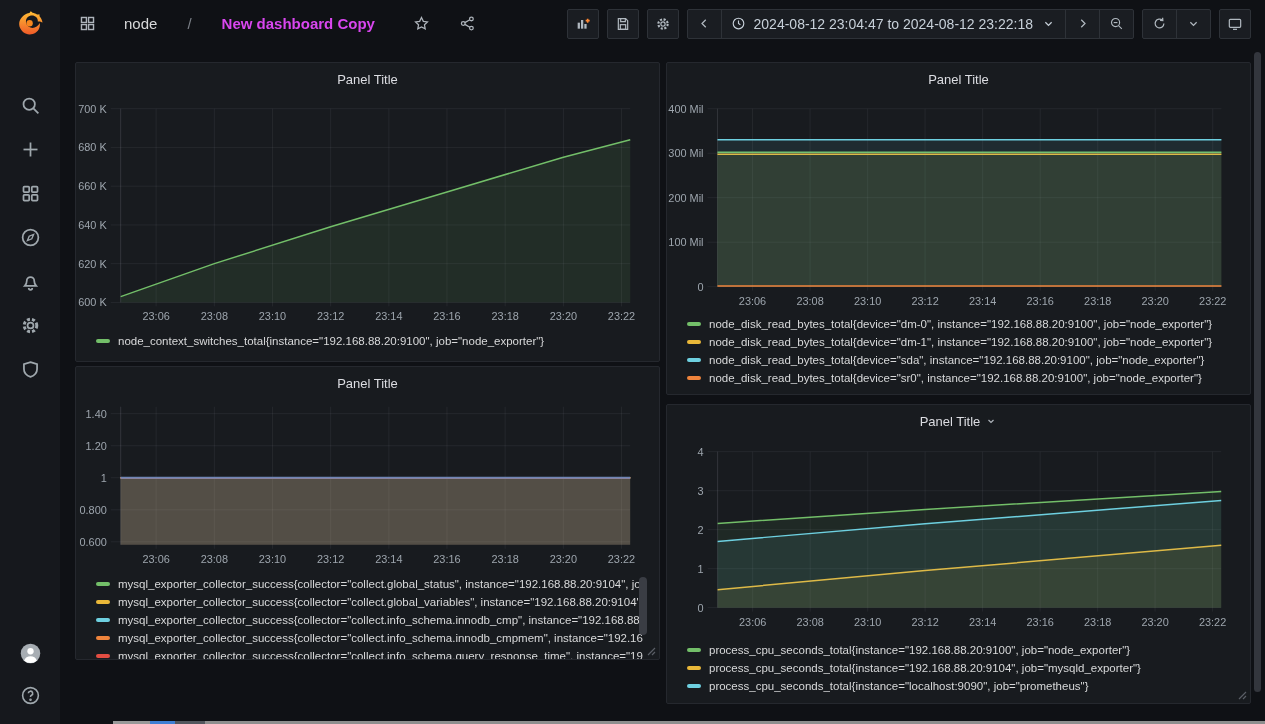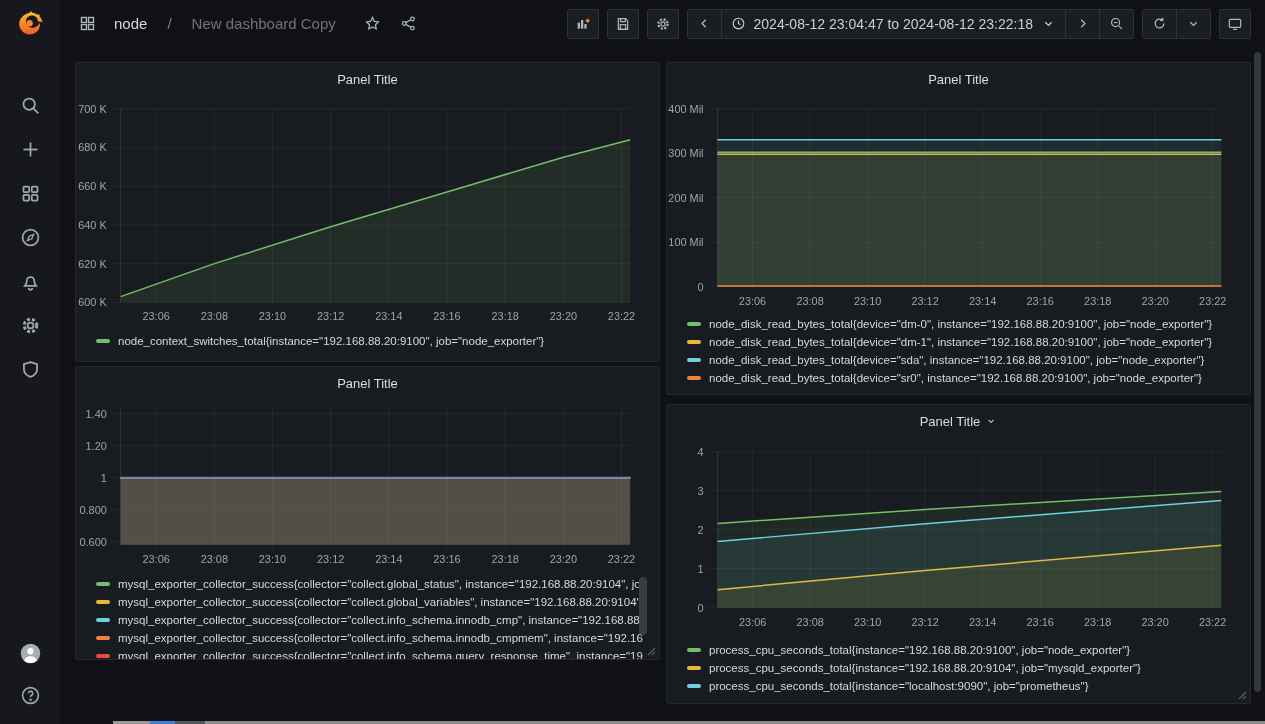--- a/index.html
+++ b/index.html
@@ -10,23 +10,23 @@
   
   #sidebar{position:absolute;left:0;top:0;width:60px;height:724px;background:#16181d;display:flex;flex-direction:column;align-items:center;}
   #logo{margin-top:8px;width:34px;height:34px;cursor:pointer;}
   .side-icons{display:flex;flex-direction:column;align-items:center;gap:22px;margin-top:52px;}
   .side-bottom{margin-top:auto;display:flex;flex-direction:column;align-items:center;gap:20px;margin-bottom:18px;}
   .sicon{width:22px;height:22px;color:#9fa7ad;cursor:pointer;display:flex;align-items:center;justify-content:center;}
   .sicon svg{width:21px;height:21px;}
 
   
   #topnav{position:absolute;left:60px;top:0;right:0;height:47px;display:flex;align-items:center;padding:0 14px 0 18px;background:#0f1115;}
-  .crumb{display:flex;align-items:center;gap:18px;color:#d8d9da;font-size:15px;}
+  .crumb{display:flex;align-items:center;gap:28px;color:#d8d9da;font-size:15px;}
   .crumb .sep{color:#7b8087;margin:0 2px;}
-  .crumb .dash-title{color:#737373;}
+  .crumb .dash-title{color:#d946ef;font-weight:bold;}
   .nav-icon{width:18px;height:18px;color:#aeb4bb;display:flex;align-items:center;justify-content:center;cursor:pointer;}
   .nav-icon svg{width:17px;height:17px;}
   #nav-right{margin-left:auto;display:flex;align-items:flex-start;gap:8px;}
   .tbtn{height:30px;min-width:32px;padding:0 7px;background:#1a1d22;border:1px solid #2e3238;border-radius:2px;display:flex;align-items:center;justify-content:center;color:#b0b8bf;cursor:pointer;}
   .tbtn svg{width:16px;height:16px;}
   .tgroup{display:flex;align-items:stretch;height:30px;background:#1a1d22;border:1px solid #2e3238;border-radius:2px;}
   .tgroup .gbtn{display:flex;align-items:center;justify-content:center;padding:0 9px;color:#b0b8bf;cursor:pointer;border-left:1px solid #2e3238;}
   .tgroup .gbtn:first-child{border-left:none;}
   .gbtn svg{width:15px;height:15px;}
   #time-display{gap:8px;display:flex;align-items:center;font-size:14px;color:#c7d0d9;white-space:nowrap;}

